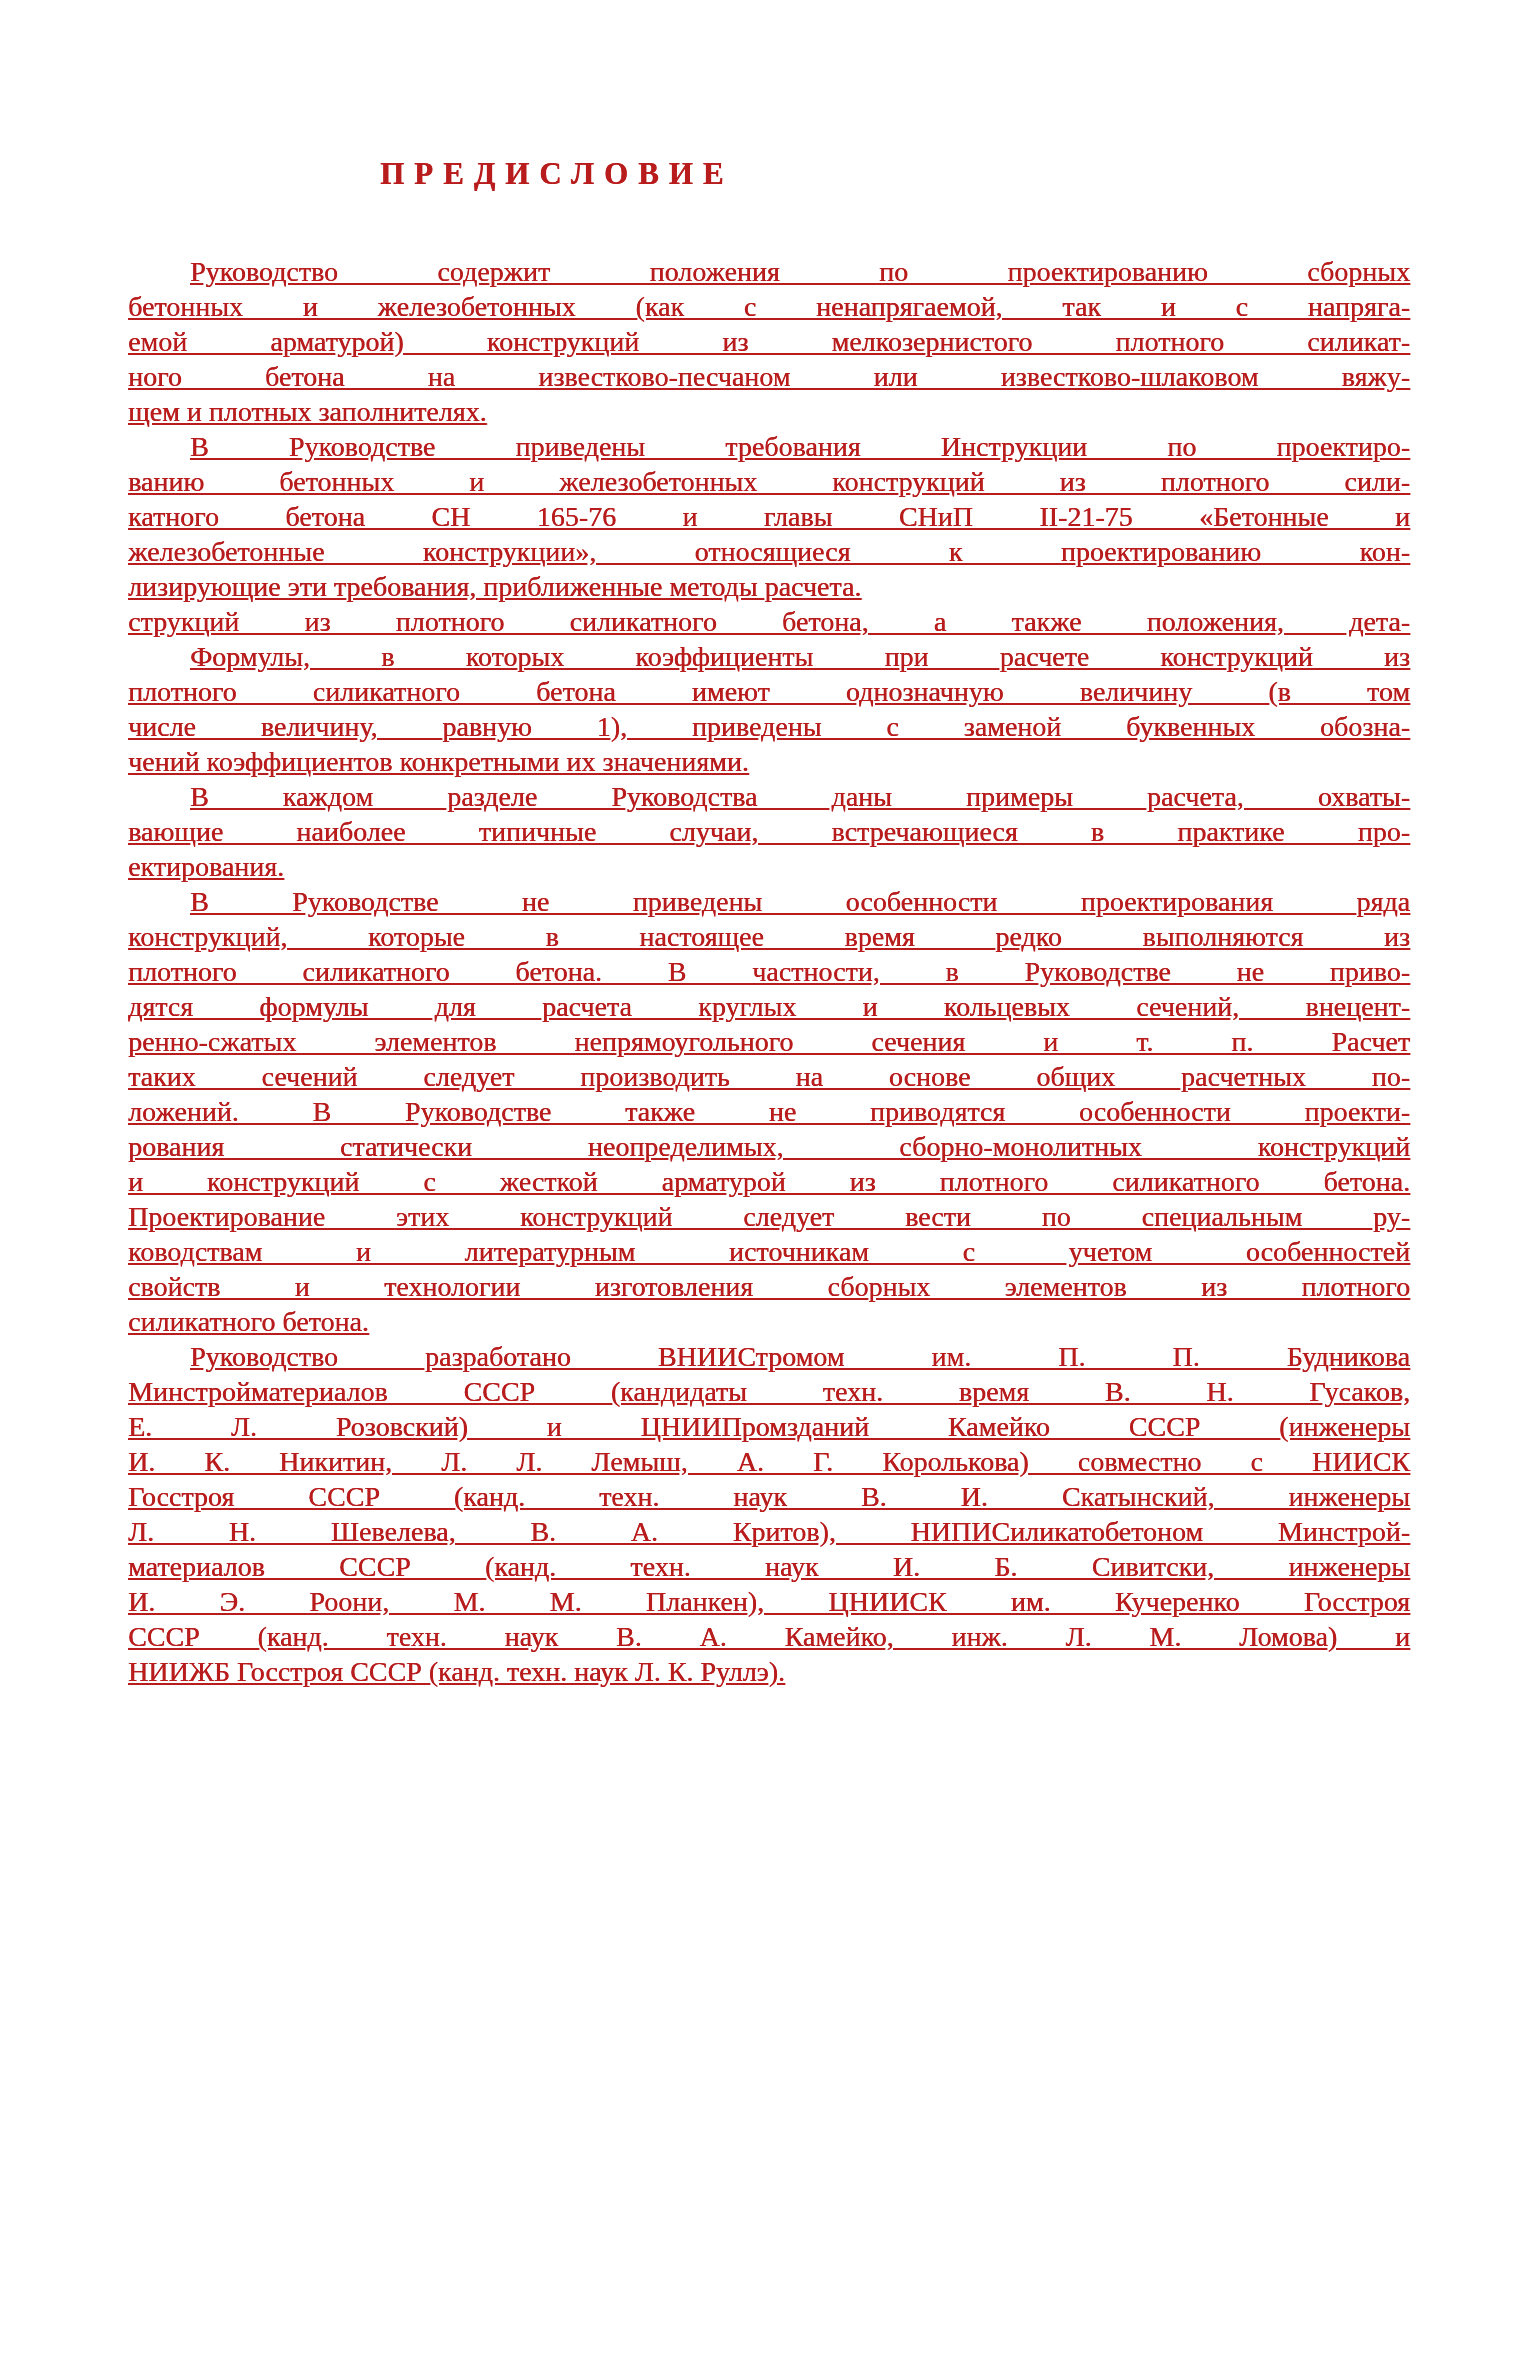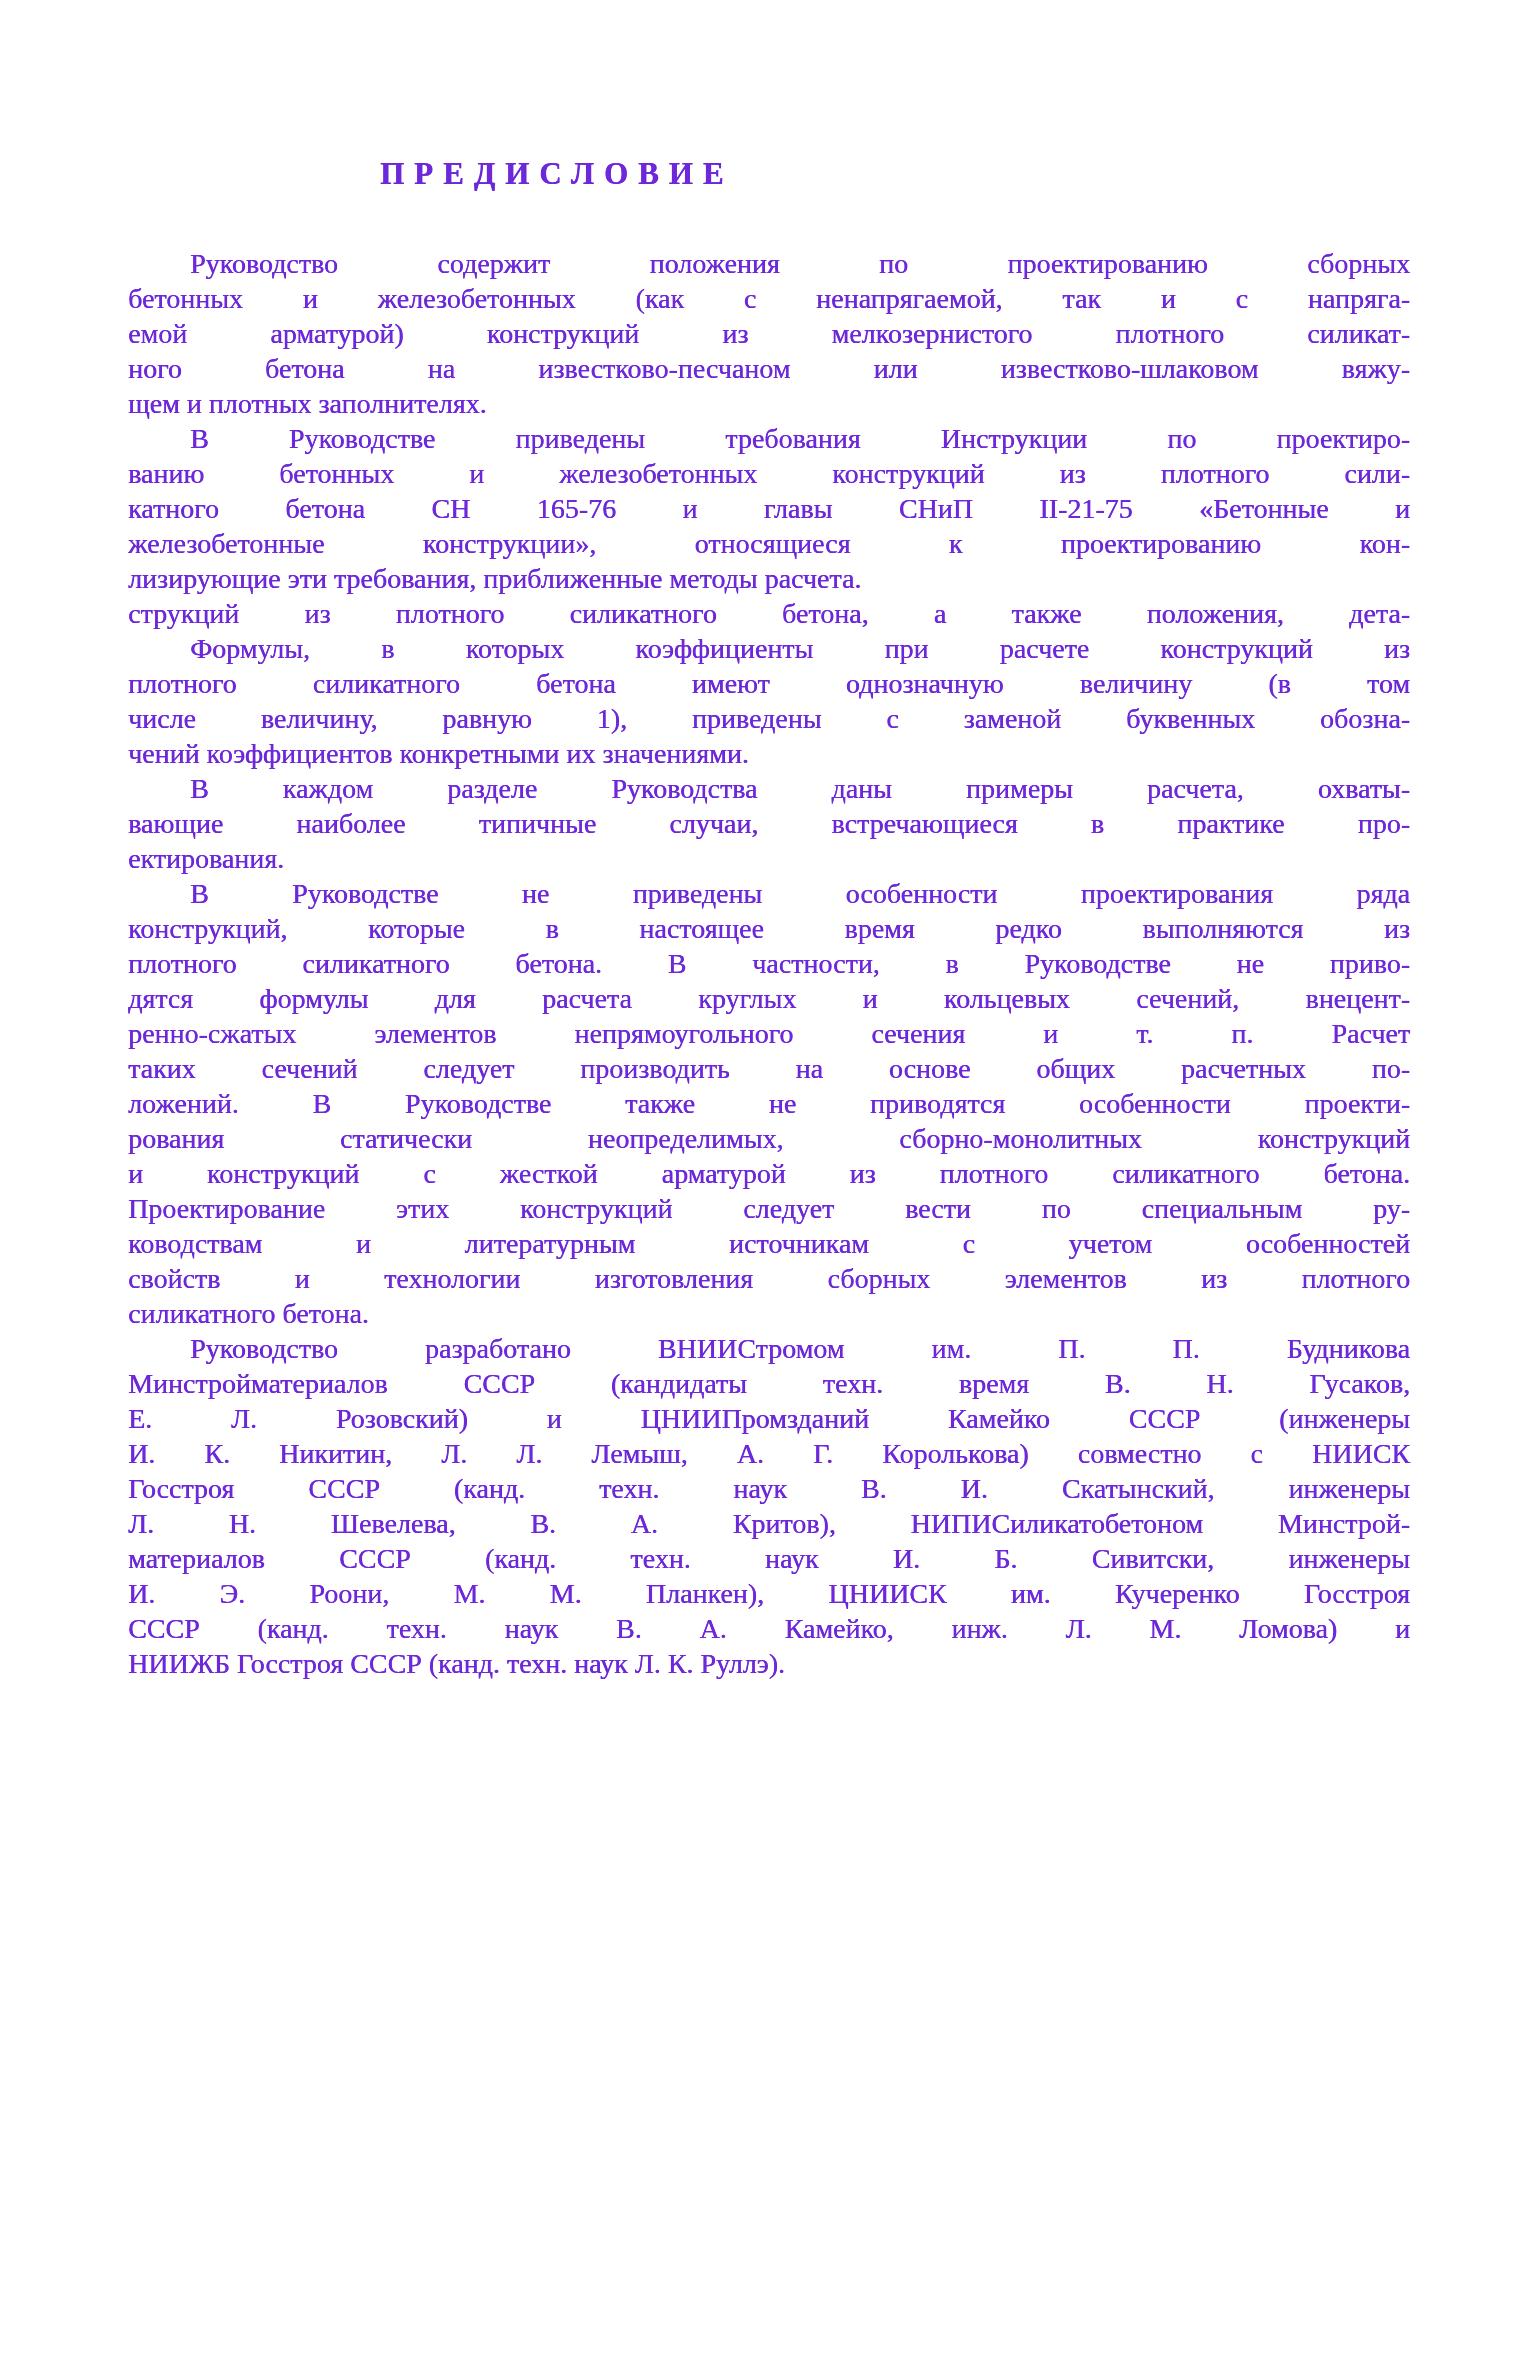--- a/index.html
+++ b/index.html
@@ -5,43 +5,44 @@
   html, body {
     margin: 0;
     padding: 0;
     background: #ffffff;
   }
   .page {
     position: relative;
     width: 1536px;
     height: 2104px;
     background: #ffffff;
-    color: #6d28d9;
+    color: #b91c1c;
     font-family: "Liberation Serif", "DejaVu Serif", serif;
     overflow: hidden;
   }
   .title {
     position: absolute;
     left: 380px;
     top: 156px;
     margin: 0;
     font-size: 31px;
     font-weight: bold;
     letter-spacing: 10px;
     white-space: nowrap;
     text-shadow: 0.4px 0 0 currentColor;
   }
   .body-block {
     position: absolute;
     left: 128px;
-    top: 246px;
+    top: 254px;
     width: 1282px;
     font-size: 28px;
     line-height: 35px;
     text-shadow: 0.4px 0 0 currentColor;
+    text-decoration: underline;
   }
   .para { margin: 0; }
   .ln {
     text-align: justify;
     text-align-last: justify;
   }
   .ln.first { padding-left: 62px; }
   .ln.last  { text-align-last: left; }
   .footer {
     position: absolute;

